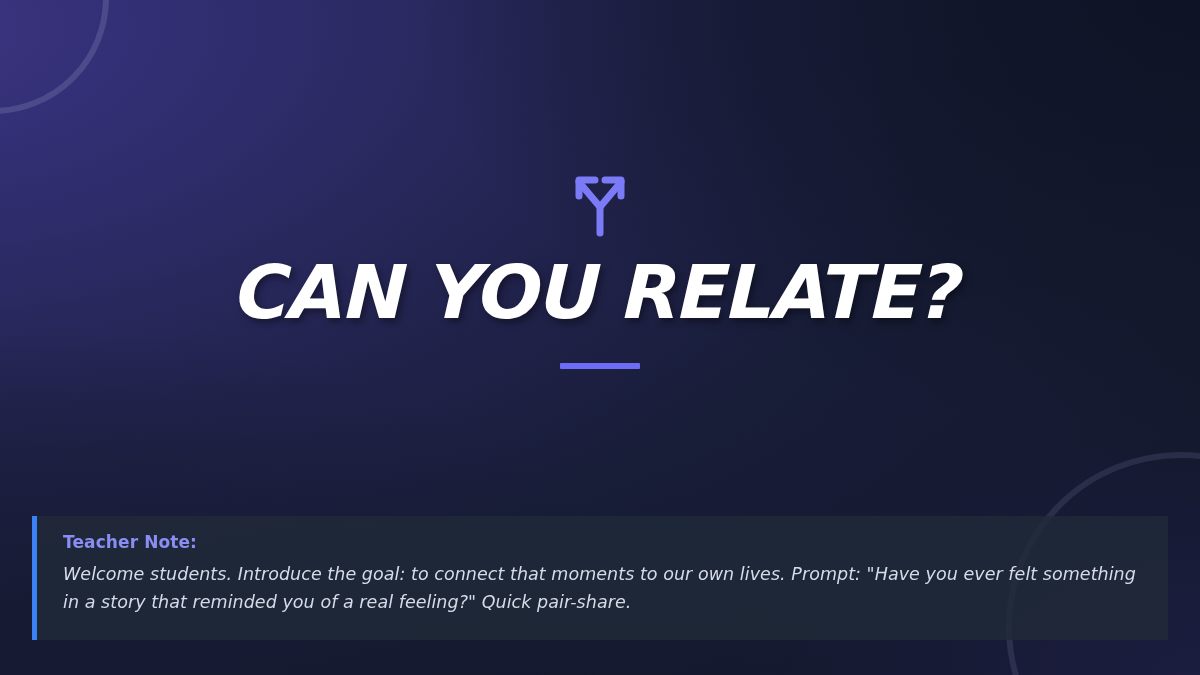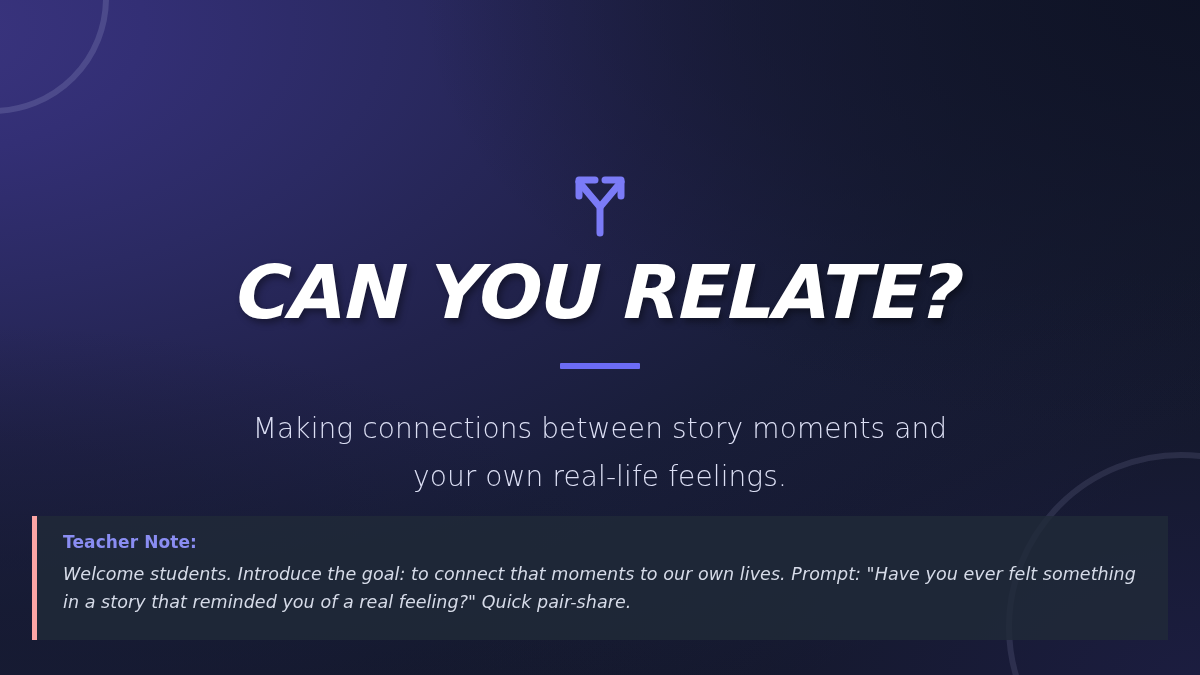--- a/index.html
+++ b/index.html
@@ -115,21 +115,21 @@
   }
 
   
   .note {
     position:absolute;
     left:32px;
     top:516px;
     width:1136px;
     height:124px;
     background:rgba(32,43,56,0.80);
-    border-left:5px solid #fca5a5;
+    border-left:5px solid #3b82f6;
     padding:16px 26px 0 26px;
   }
   .note-label {
     font-family:"DejaVu Sans", sans-serif;
     font-size:17px;
     font-weight:bold;
     color:#8a8df2;
     letter-spacing:0.1px;
     margin-bottom:8px;
   }
@@ -164,21 +164,20 @@
         <path d="M38 44 L59 19"></path>
         <polyline points="17,33 17,17 33,17"></polyline>
         <polyline points="43,17 59,17 59,33"></polyline>
       </svg>
     </span>
 
     <h1 class="title">CAN YOU RELATE?</h1>
 
     <div class="divider"></div>
 
-    <p class="subtitle">Making connections between story moments and your own real-life feelings.</p>
   </div>
 
   <div class="note">
     <div class="note-label">Teacher Note:</div>
     <div class="note-body">Welcome students. Introduce the goal: to connect that moments to our own lives. Prompt: "Have you ever felt something in a story that reminded you of a real feeling?" Quick pair-share.</div>
   </div>
 
 </div>
 
 </body></html>

